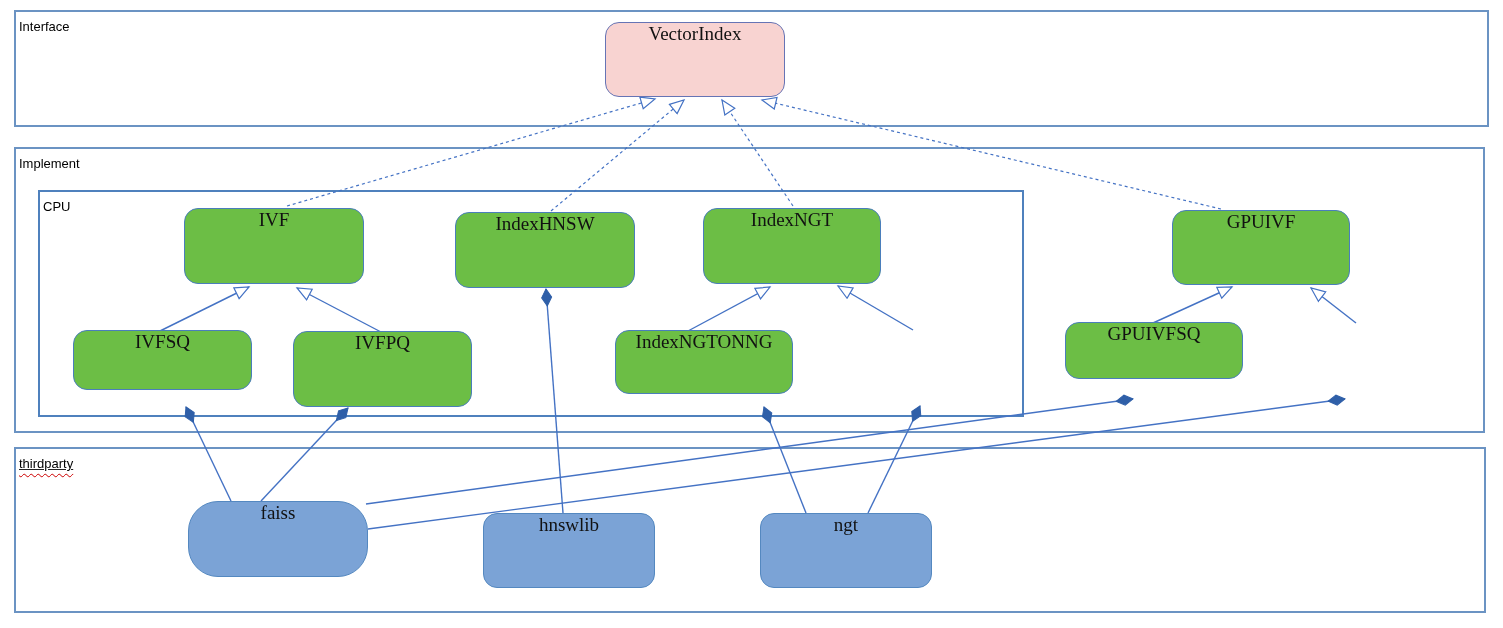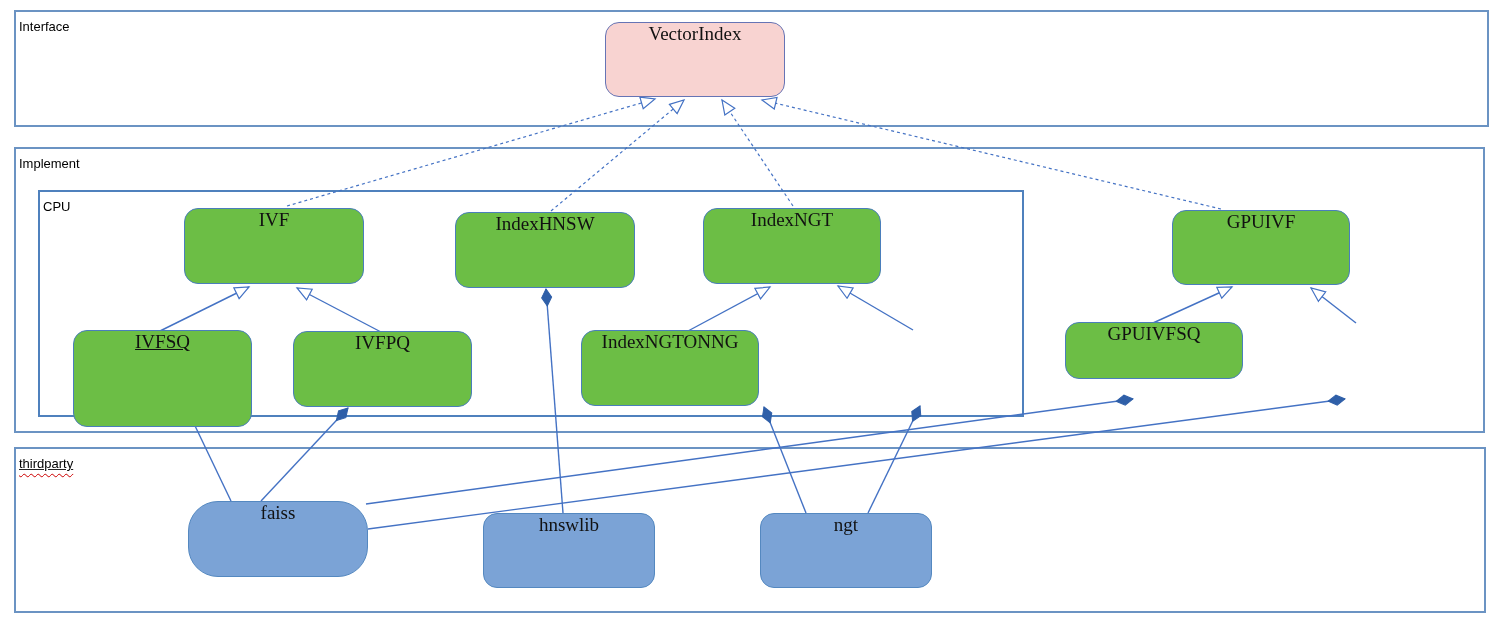--- a/index.html
+++ b/index.html
@@ -135,29 +135,29 @@
   </div>
 
   <div class="node cls" style="left:703px;top:208px;width:178px;height:76px;">
     <span>IndexNGT</span>
   </div>
 
   <div class="node cls" style="left:1172px;top:210px;width:178px;height:75px;">
     <span>GPUIVF</span>
   </div>
 
-  <div class="node cls" style="left:73px;top:330px;width:179px;height:97px;text-decoration:underline;">
+  <div class="node cls" style="left:73px;top:330px;width:179px;height:60px;">
     <span>IVFSQ</span>
   </div>
 
   <div class="node cls" style="left:293px;top:331px;width:179px;height:76px;">
     <span>IVFPQ</span>
   </div>
 
-  <div class="node cls" style="left:581px;top:330px;width:178px;height:76px;">
+  <div class="node cls" style="left:615px;top:330px;width:178px;height:64px;">
     <span>IndexNGTONNG</span>
   </div>
 
 
   <div class="node cls" style="left:1065px;top:322px;width:178px;height:57px;">
     <span>GPUIVFSQ</span>
   </div>
 
 
   <div class="node lib" style="left:188px;top:501px;width:180px;height:76px;border-radius:30px;">

